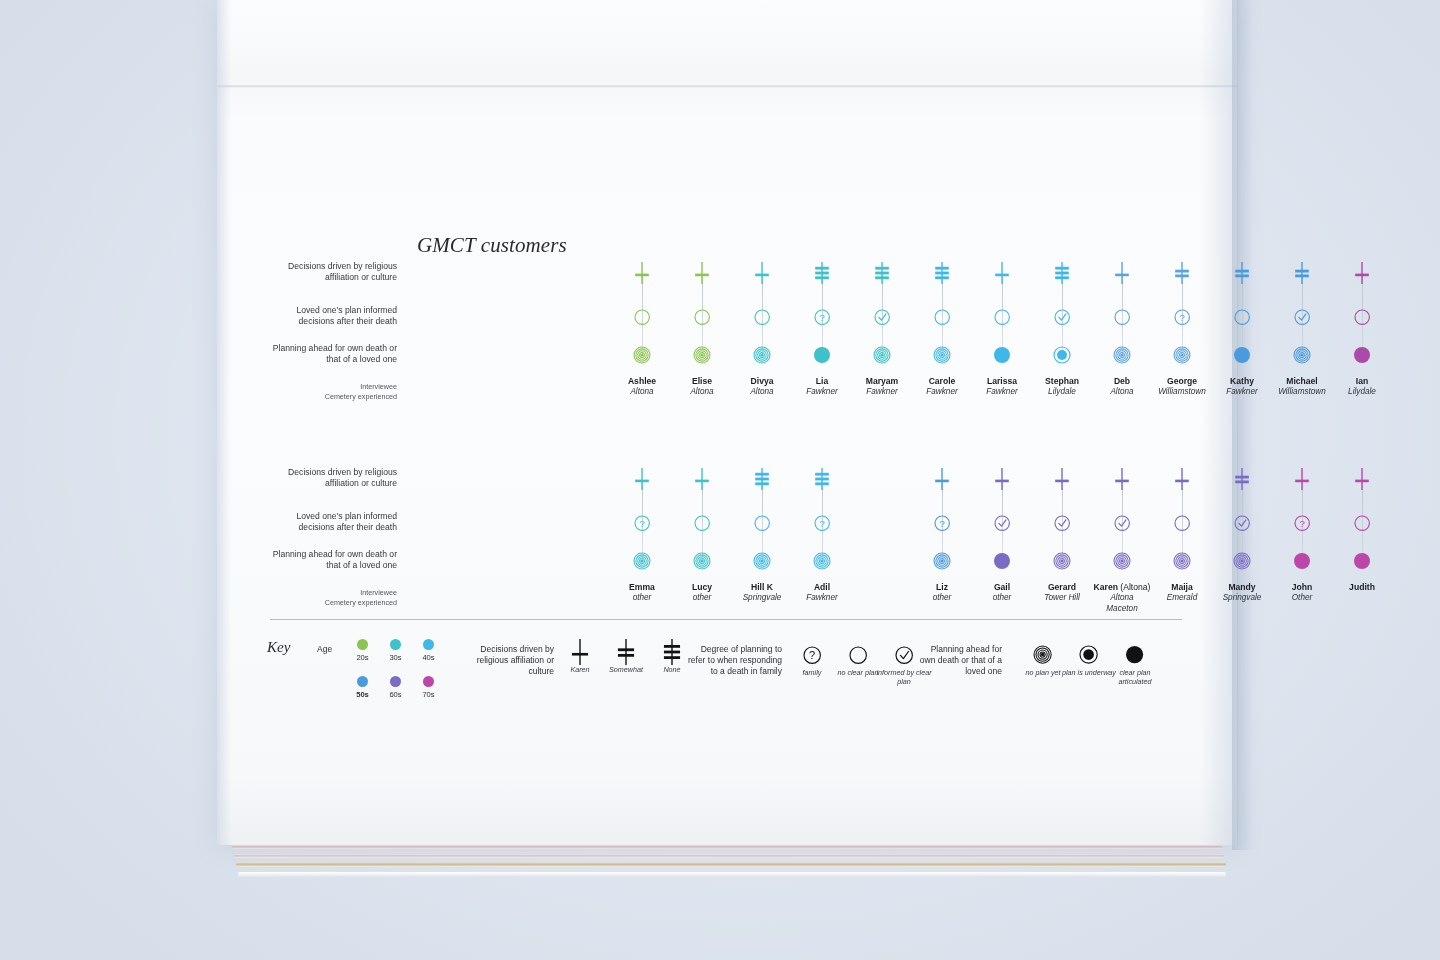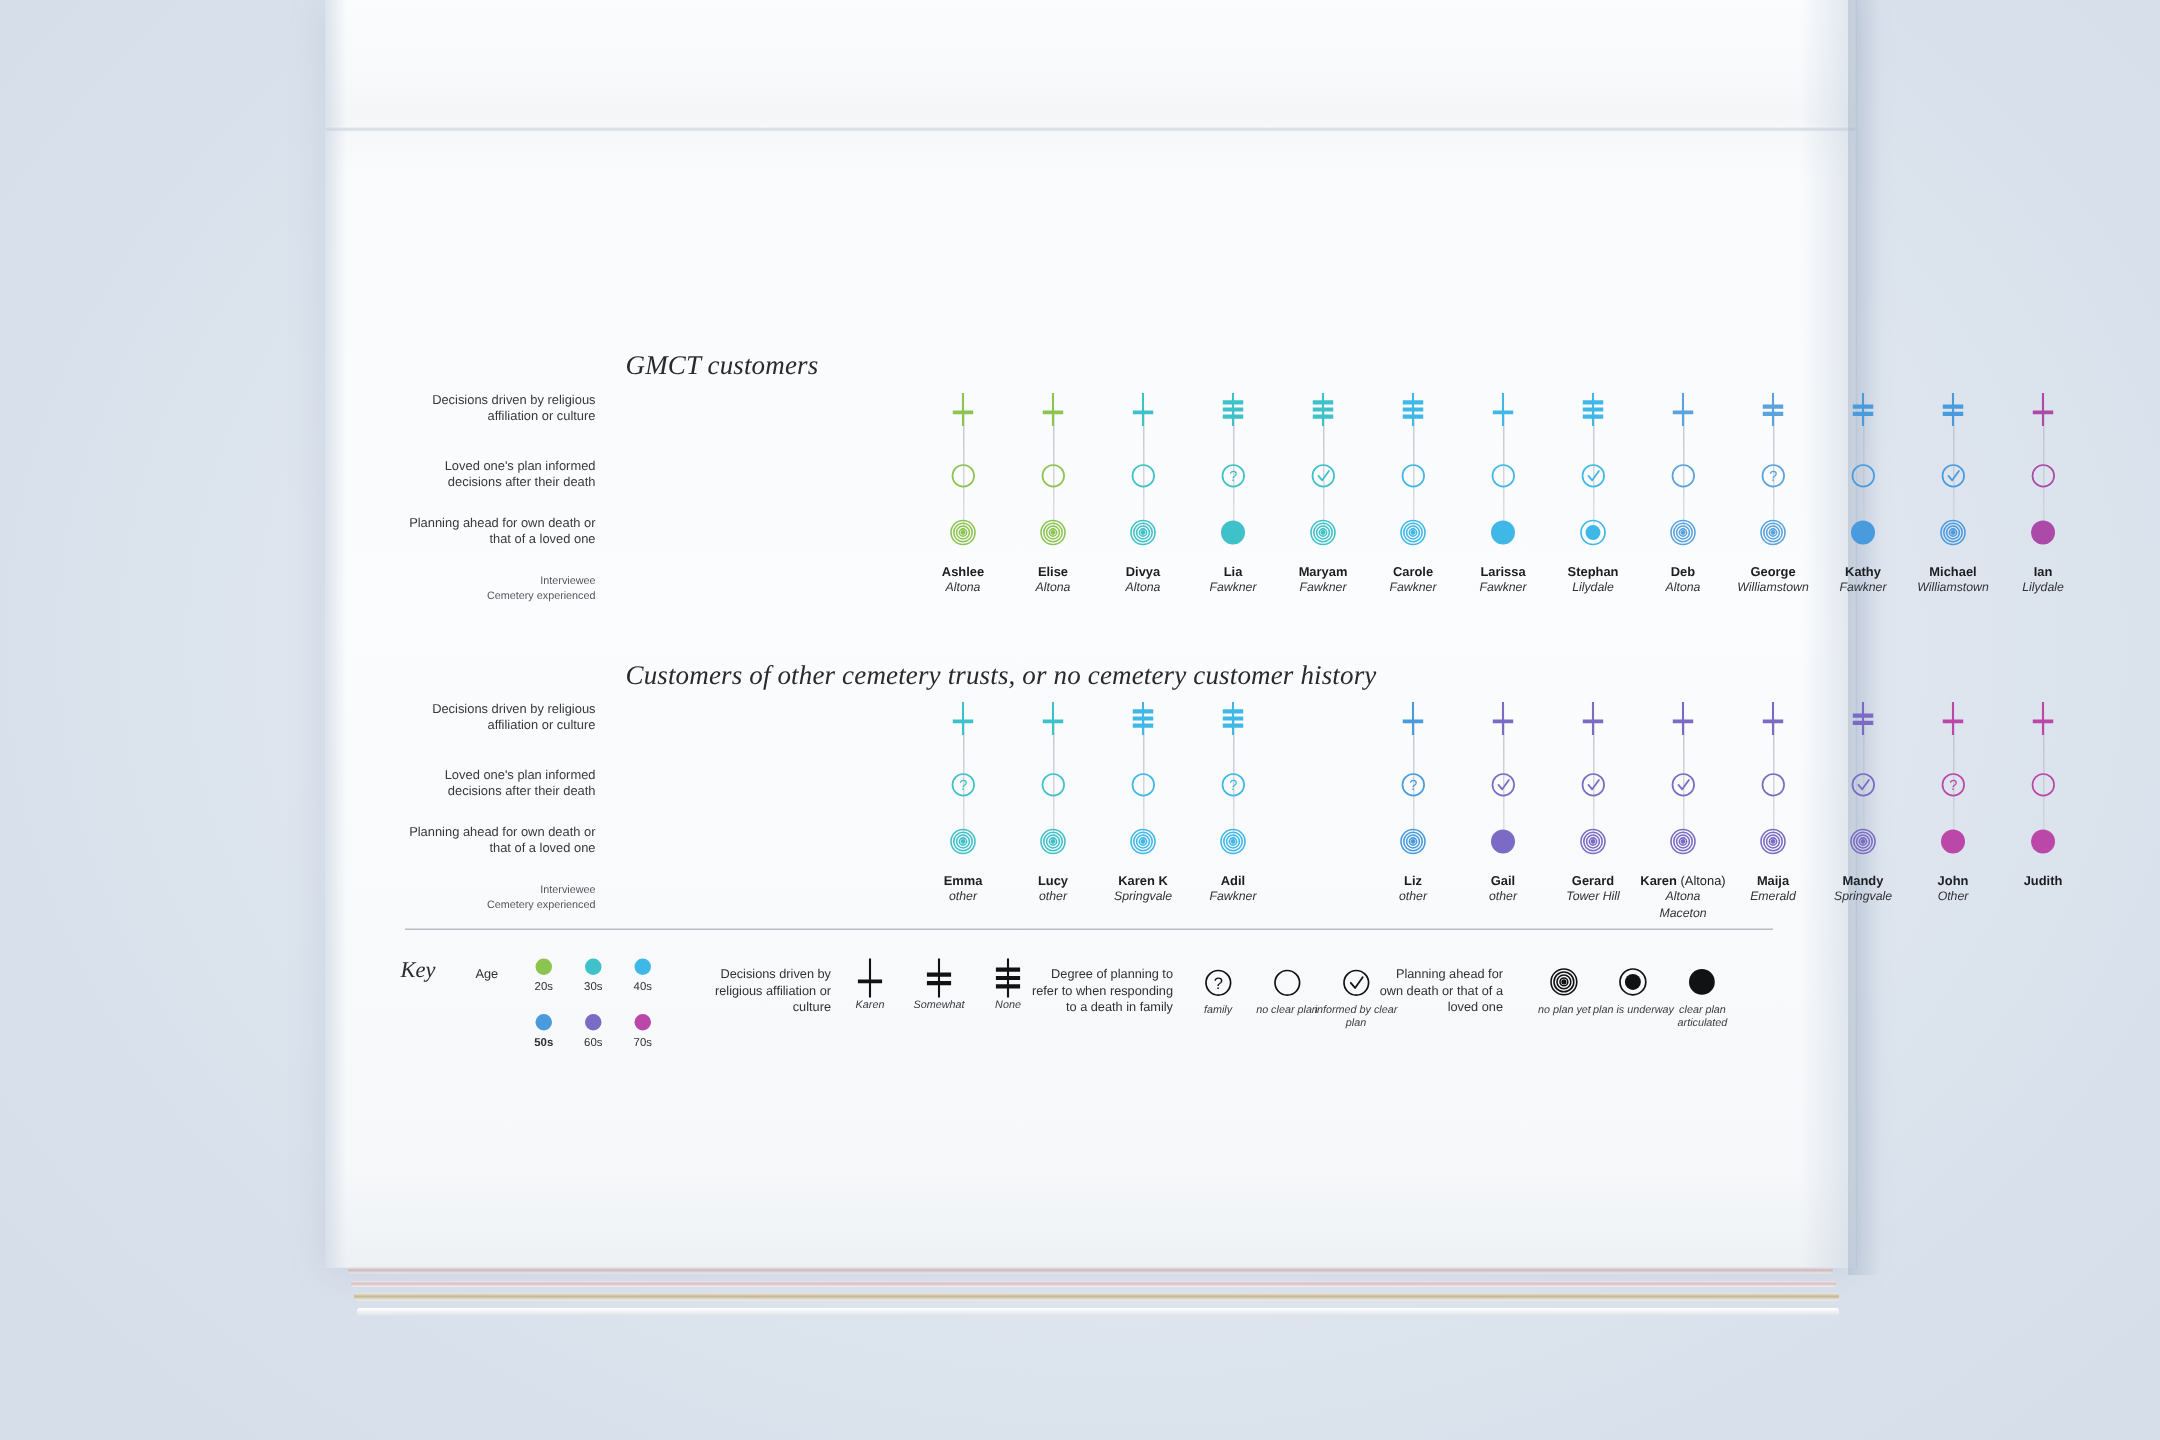--- a/index.html
+++ b/index.html
@@ -52,21 +52,21 @@
   #edge3 { left: 236px; top: 862px; width: 990px; background: linear-gradient(180deg,#efe9dc,#c4b89a 45%, #f3efe6); height:5px;}
   #edge4 { left: 238px; top: 872px; width: 988px; background: linear-gradient(180deg,#ffffff,#eceff2 60%, #dfe4eb); height:5px;}
 
   
   #content { position: absolute; left: 217px; top: 0; width: 1020px; height: 845px; }
 
   .section-title {
     position: absolute;
     font-family: "Liberation Serif", serif;
     font-style: italic;
-    font-size: 18px;
+    font-size: 21px;
     color: #2a2a2e;
     letter-spacing: 0.1px;
     white-space: nowrap;
   }
 
   .row-label {
     position: absolute;
     right: 0;
     width: 132px;
     text-align: right;
@@ -620,21 +620,20 @@
             <svg width="20" height="20" viewBox="0 0 20 20">
               <circle cx="10" cy="10" r="8" fill="#ab4aa8"></circle>
             </svg>
           </div>
           <div class="names" style="top: 118px;">
             <div class="name-main">Ian</div>
             <div class="name-sub">Lilydale</div>
           </div>
         </div>
       </div>
-      <div class="section-title" style="left: 200px; top: 440px;">Customers of other cemetery trusts, or no cemetery customer history</div>
       <div class="row-label" style="left: 48px; width: 132px; top: 467px;">Decisions driven by religious affiliation or culture</div>
       <div class="row-label" style="left: 48px; width: 132px; top: 511px;">Loved one's plan informed decisions after their death</div>
       <div class="row-label" style="left: 48px; width: 132px; top: 549px;">Planning ahead for own death or that of a loved one</div>
       <div class="meta-label" style="left: 48px; width: 132px; top: 588px;">Interviewee</div>
       <div class="meta-label" style="left: 48px; width: 132px; top: 597.5px;">Cemetery experienced</div>
       <div class="grid" style="left: 395px; top: 464px; width: 780px; height: 150px;">
         <div class="col" style="left: 0px; height: 150px;">
           <div class="stem" style="top: 16px; height: 80px;"></div>
           <div class="cell" style="top: 0px;">
             <svg width="22" height="24" viewBox="0 0 22 24">
@@ -707,21 +706,21 @@
           <div class="cell" style="top: 82px;">
             <svg width="20" height="20" viewBox="0 0 20 20">
               <circle cx="10" cy="10" r="8" fill="none" stroke="#3fb8e8" stroke-width="1.05"></circle>
               <circle cx="10" cy="10" r="6.1395348837209305" fill="none" stroke="#3fb8e8" stroke-width="1.05"></circle>
               <circle cx="10" cy="10" r="4.279069767441861" fill="none" stroke="#3fb8e8" stroke-width="1.05"></circle>
               <circle cx="10" cy="10" r="2.4186046511627906" fill="none" stroke="#3fb8e8" stroke-width="1.05"></circle>
               <circle cx="10" cy="10" r="1.6" fill="#3fb8e8"></circle>
             </svg>
           </div>
           <div class="names" style="top: 118px;">
-            <div class="name-main">Karen K</div>
+            <div class="name-main">Hill K</div>
             <div class="name-sub">Springvale</div>
           </div>
         </div>
         <div class="col" style="left: 180px; height: 150px;">
           <div class="stem" style="top: 16px; height: 80px;"></div>
           <div class="cell" style="top: 0px;">
             <svg width="22" height="24" viewBox="0 0 22 24">
               <line x1="11" y1="1" x2="11" y2="23" stroke="#3fb8e8" stroke-width="1.4"></line>
               <line x1="4.18" y1="7.199999999999999" x2="17.82" y2="7.199999999999999" stroke="#3fb8e8" stroke-width="2.8"></line>
               <line x1="4.18" y1="12" x2="17.82" y2="12" stroke="#3fb8e8" stroke-width="2.8"></line>

